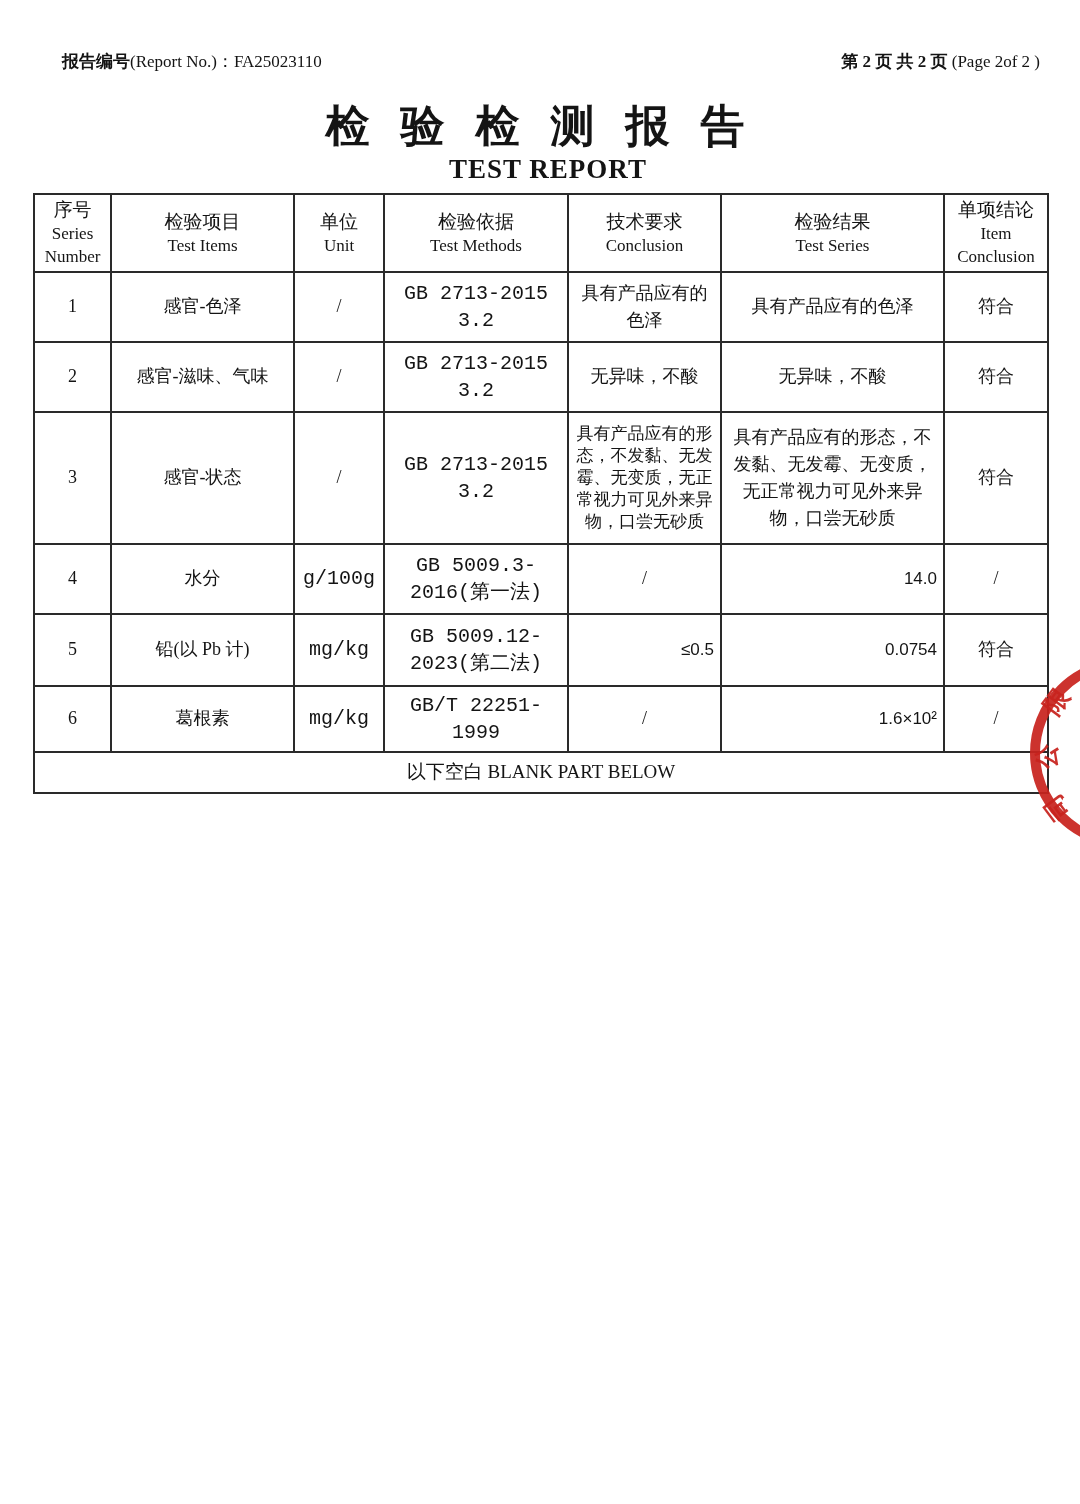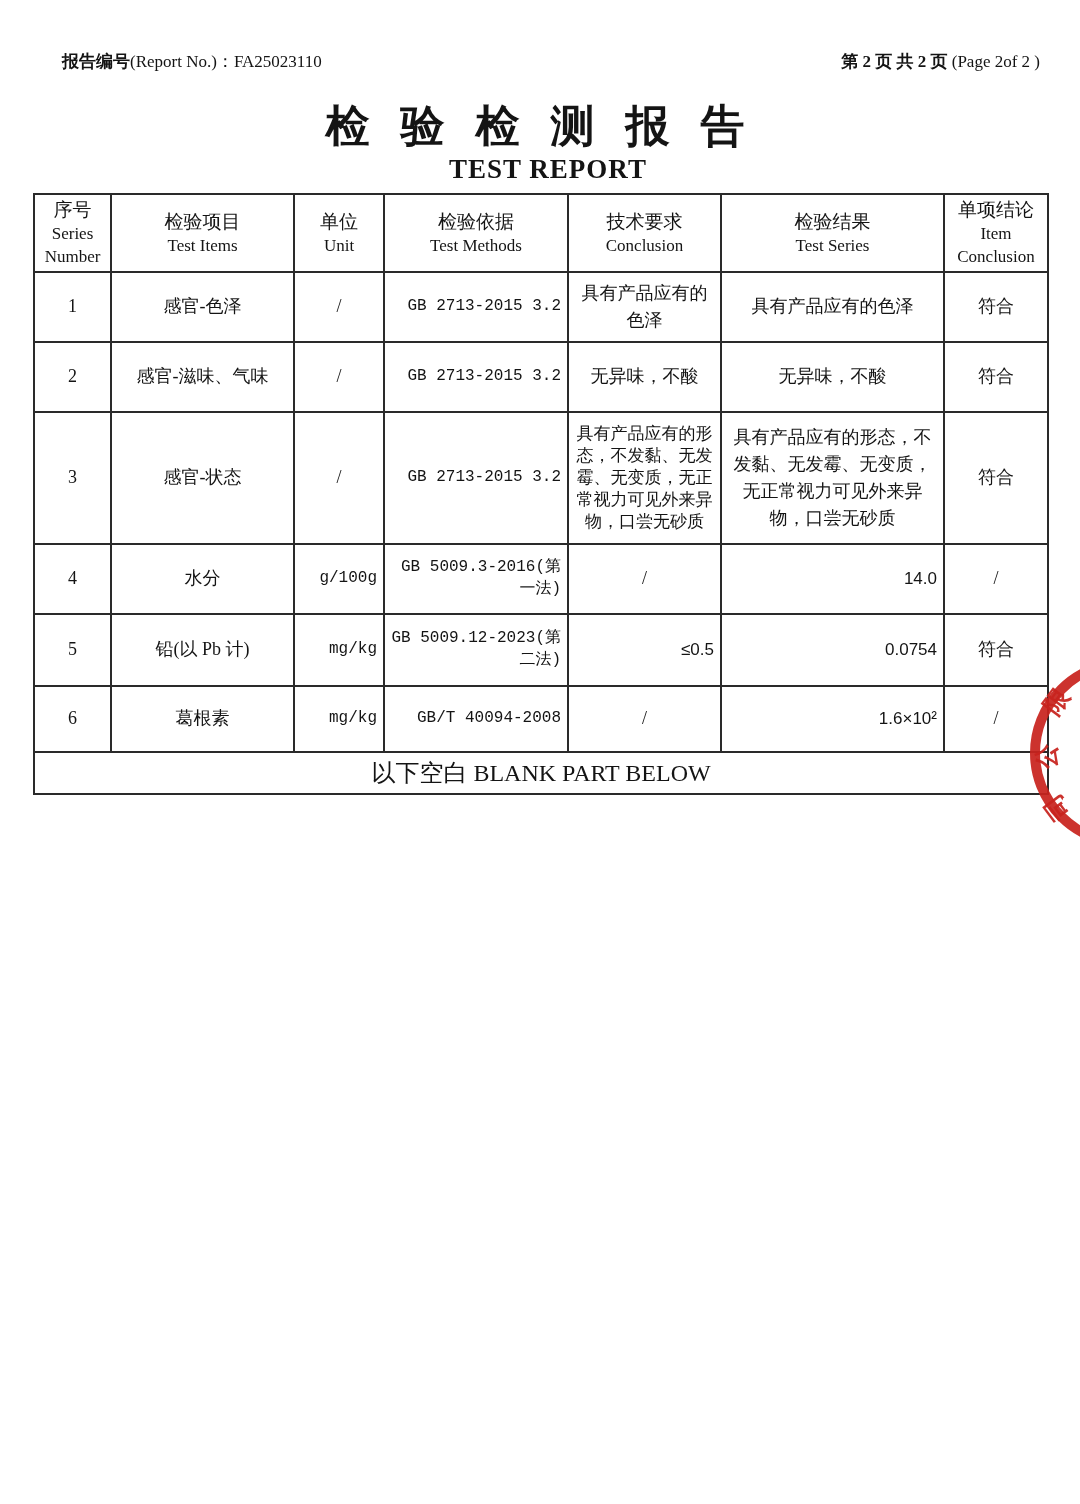--- a/index.html
+++ b/index.html
@@ -58,24 +58,24 @@
   }
   .report .hdr td { line-height: 1.35; }
   .report .hdr .cn { font-size: 19px; }
   .report .hdr .en { font-size: 17px; }
   tr.h-head  { height: 71px; }
   tr.h-norm  { height: 70px; }
   tr.h-tall  { height: 132px; }
   tr.h-r5    { height: 72px; }
   tr.h-r6    { height: 66px; }
   tr.h-blank { height: 41px; }
-  td.mono { font-family: "Liberation Mono", monospace; font-size: 16px; line-height: 1.35; text-align: right; }
+  td.mono { font-family: "Liberation Mono", monospace; font-size: 20px; line-height: 1.35; }
   td.num  { font-family: "Liberation Sans", sans-serif; font-size: 17px; text-align: right; }
   td.tight { font-size: 17px; line-height: 22px; padding: 2px 4px; }
-  td.blank-cell { font-size: 24px; margin-left: 25px; }
+  td.blank-cell { font-size: 19px; margin-left: 25px; }
   
   .stamp-ring {
     position: absolute;
     left: 1030px; top: 658px;
     width: 190px; height: 190px;
     border: 10px solid #c8231e;
     border-radius: 50%;
     opacity: 0.93;
   }
   .stamp-char {
@@ -195,21 +195,21 @@
     <td class="mono">GB 5009.12-2023(第二法)</td>
     <td class="num">≤0.5</td>
     <td class="num">0.0754</td>
     <td>符合</td>
   </tr>
 
   <tr class="h-r6">
     <td>6</td>
     <td>葛根素</td>
     <td class="mono">mg/kg</td>
-    <td class="mono">GB/T 40094-2008</td>
+    <td class="mono">GB/T 22251-1999</td>
     <td>/</td>
     <td class="num">1.6×10²</td>
     <td>/</td>
   </tr>
 
   <tr class="h-blank">
     <td class="blank-cell" colspan="7">以下空白 BLANK PART BELOW</td>
   </tr>
 </tbody>
   </table>

